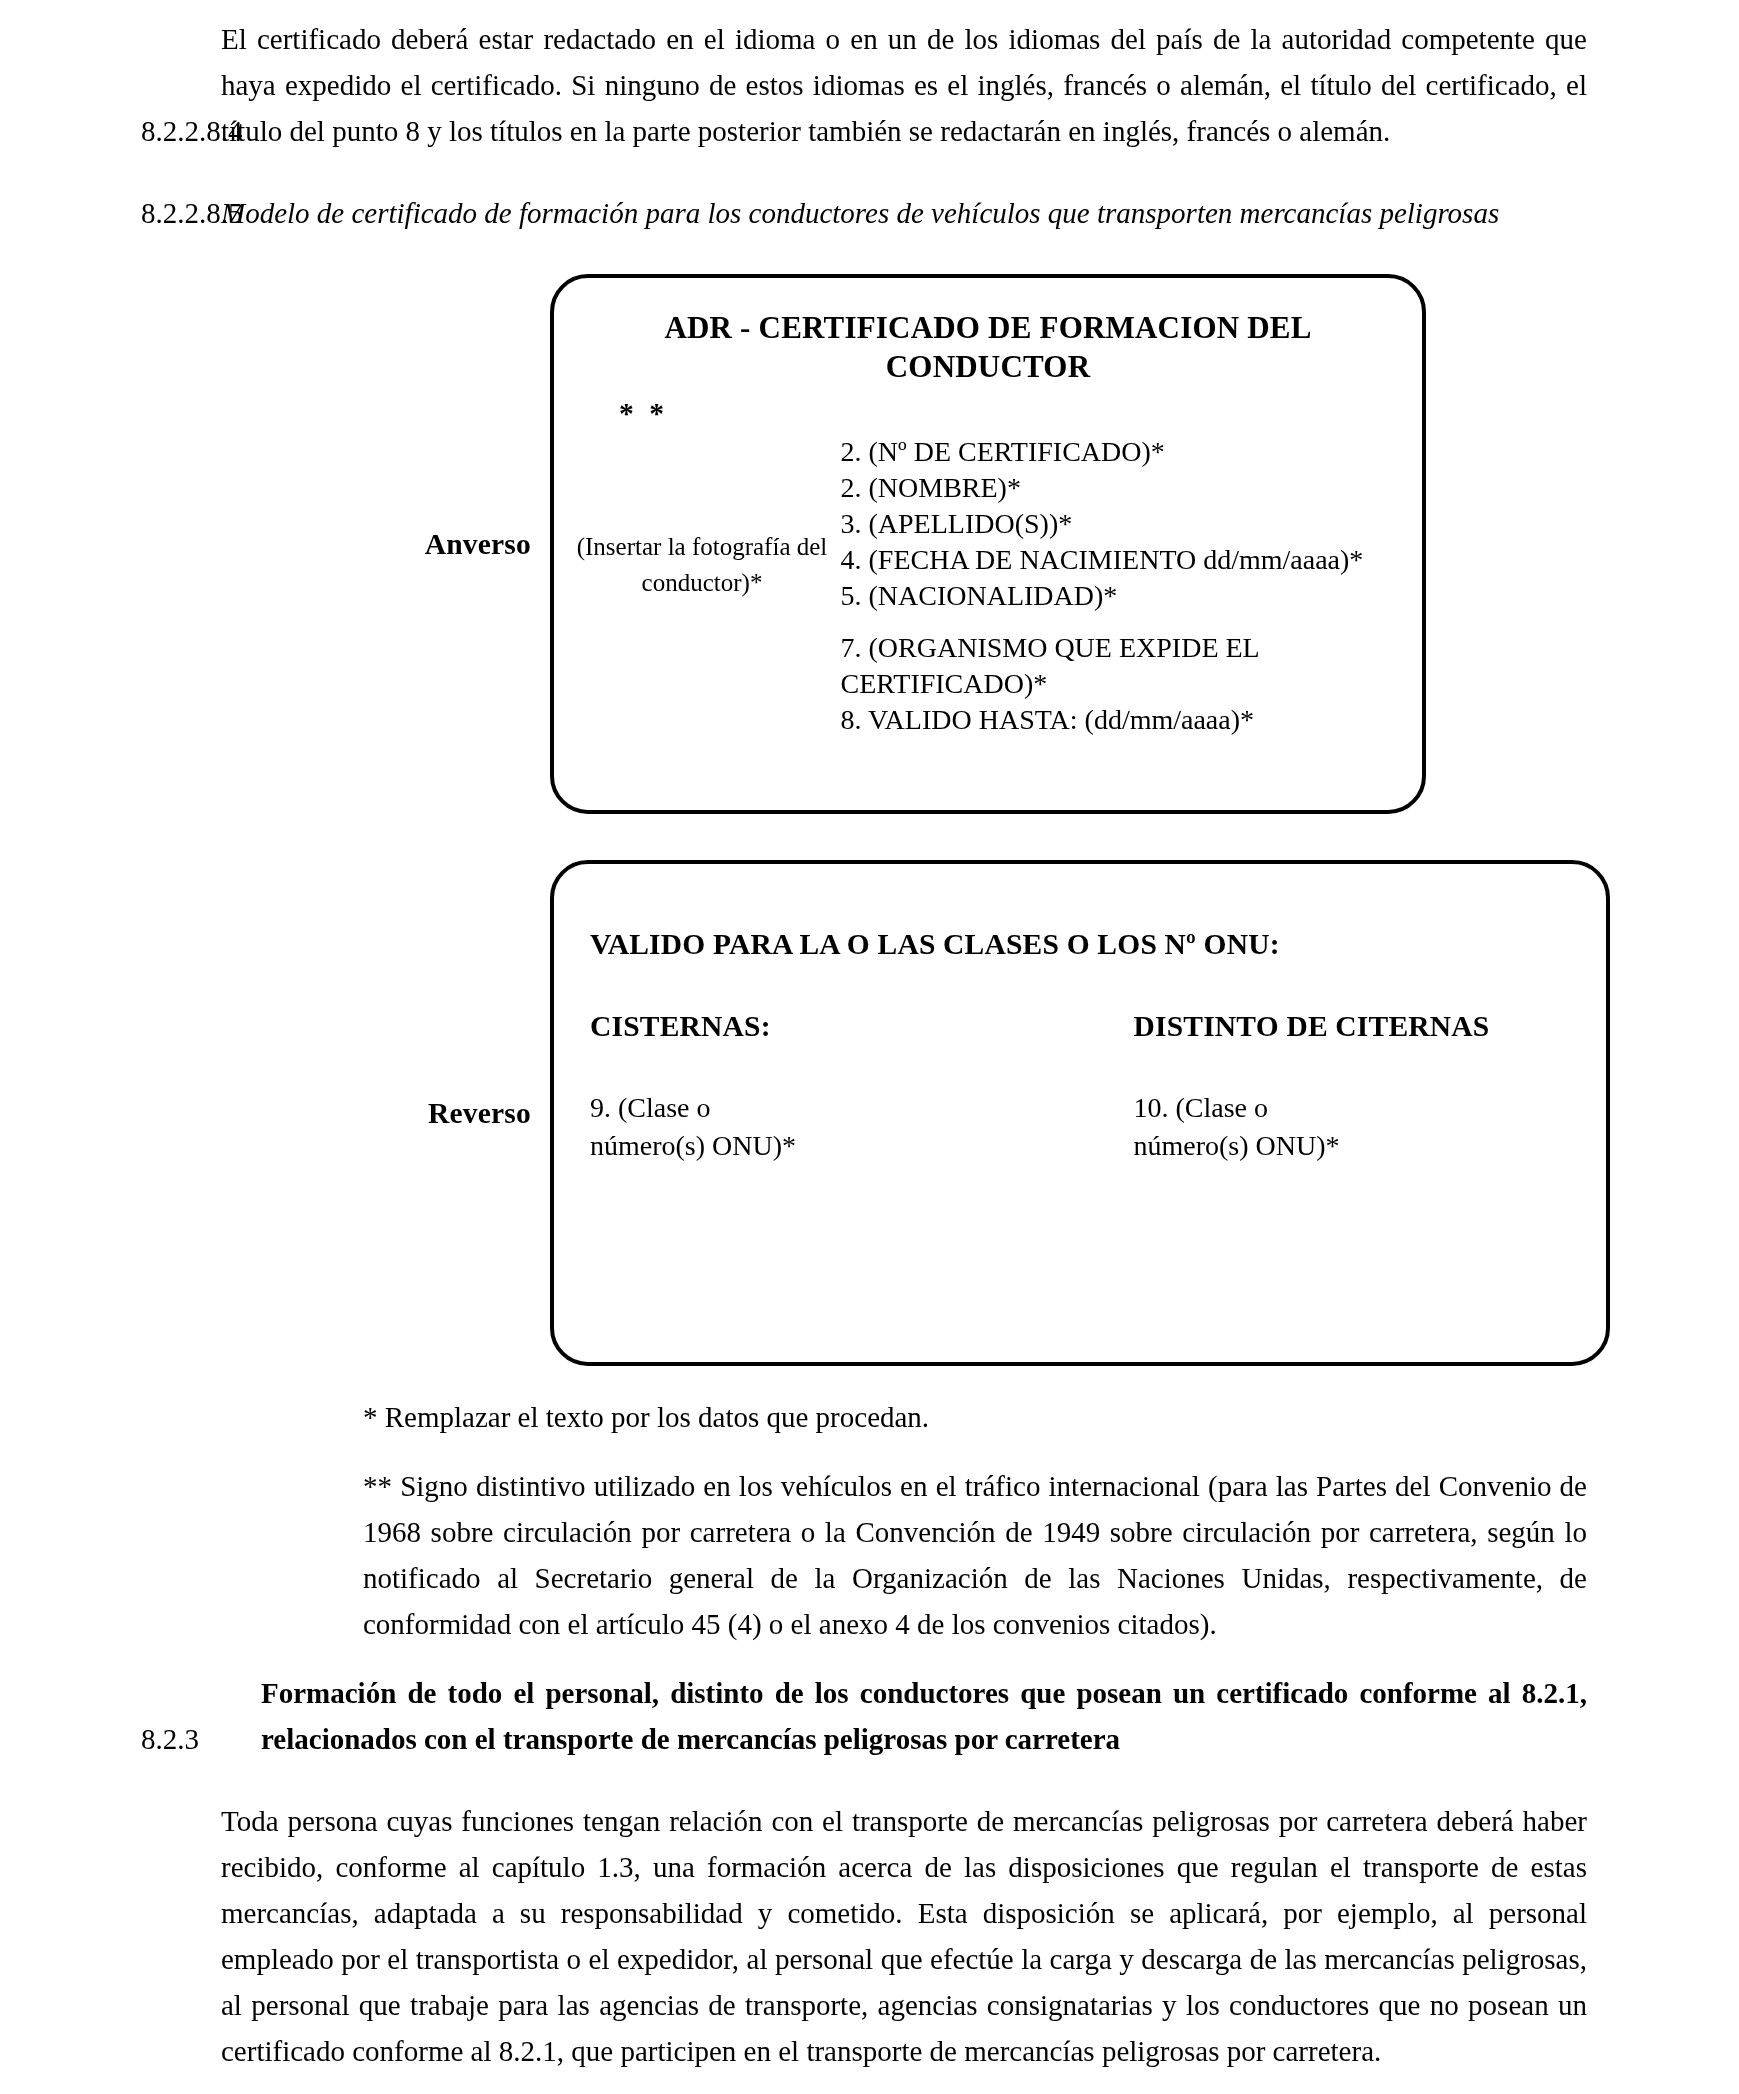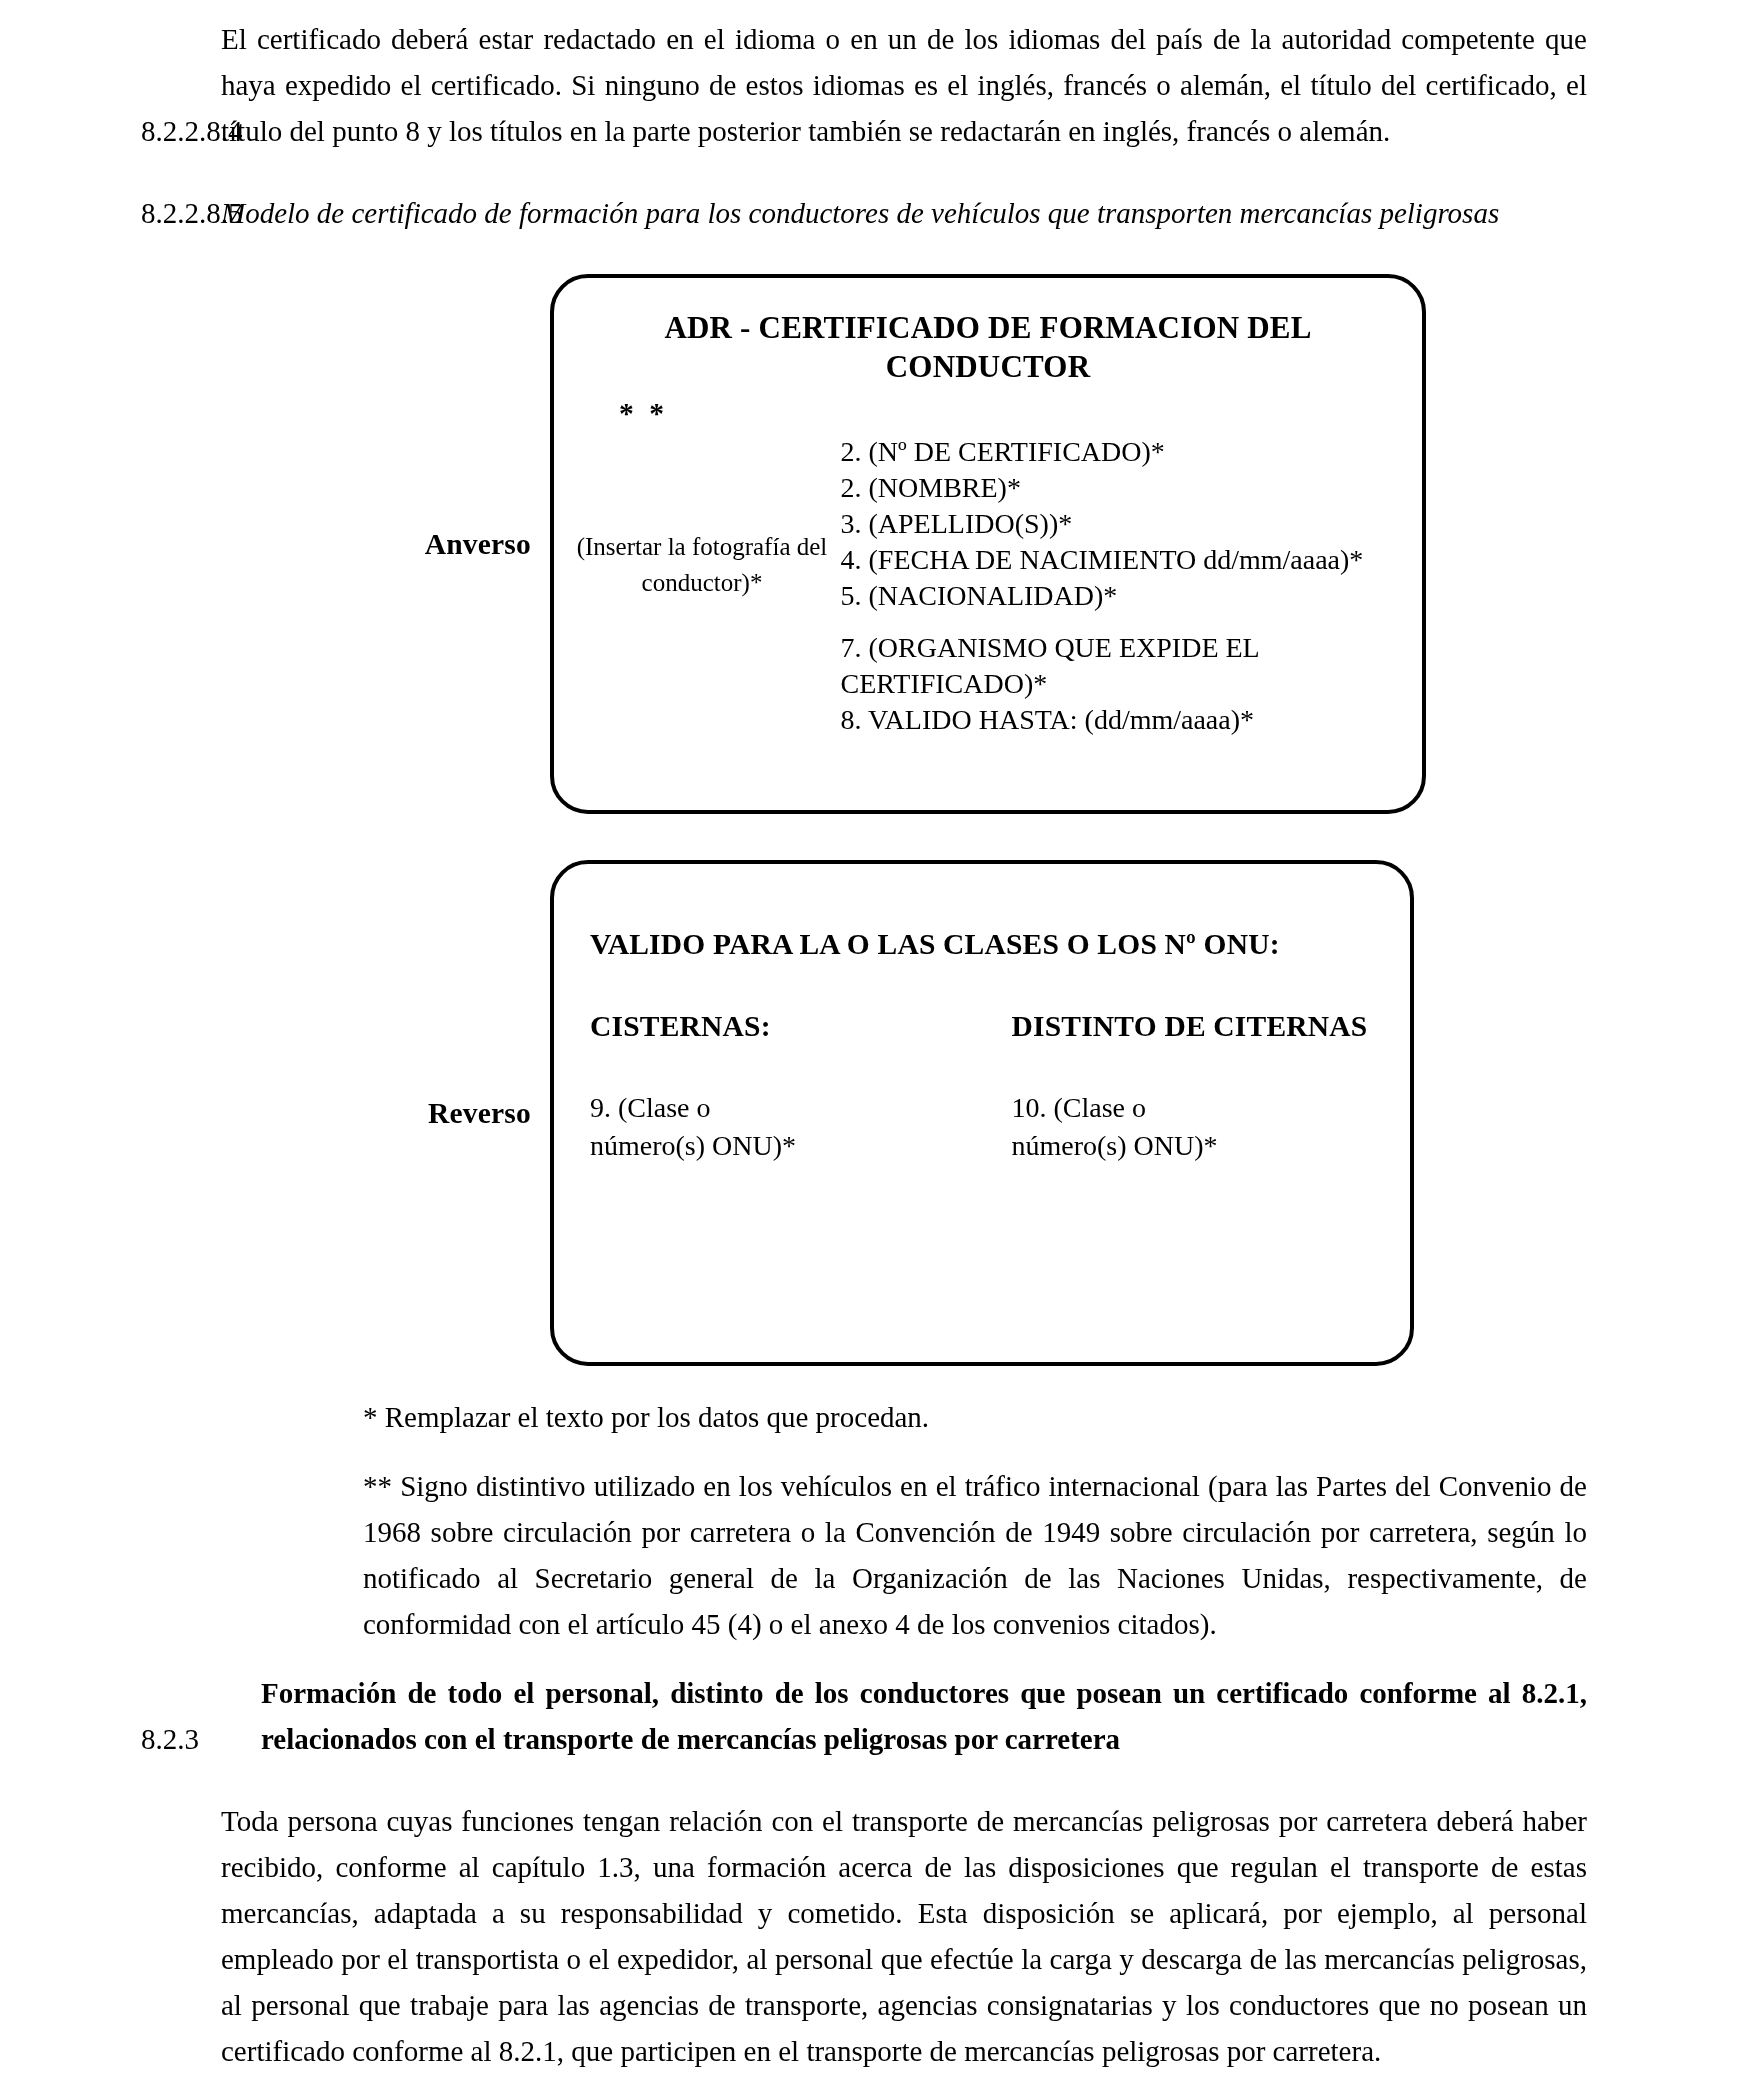--- a/index.html
+++ b/index.html
@@ -118,33 +118,34 @@
     flex: 1 1 auto;
     font-size: 28px;
     line-height: 36px;
     padding-left: 11.5px;
   }
   .field-list .field { white-space: nowrap; }
   .field-list .field.wrap { white-space: normal; margin-top: 16px; }
 
   
   .cert-back {
-    width: 864px;
+    width: 1060px;
     height: 506px;
     padding: 61px 36px 16.4px 36px;
   }
   .back-heading {
     font-size: 29.5px;
     font-weight: bold;
     line-height: 38px;
     letter-spacing: 0.2px;
   }
   .back-cols {
     display: flex;
     margin-top: 44px;
+    gap: 24px;
   }
   .back-col {
     width: 50%;
     flex: 0 0 50%;
     box-sizing: border-box;
   }
   .back-col.right { padding-left: 29.5px; }
   .back-col-title {
     font-size: 29.5px;
     font-weight: bold;

